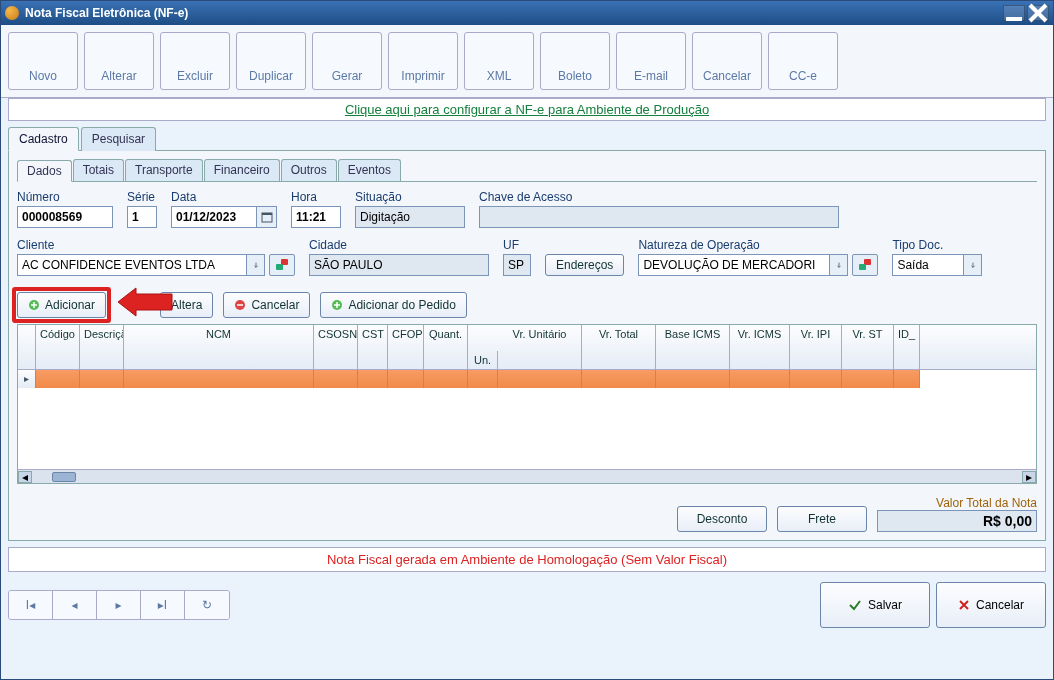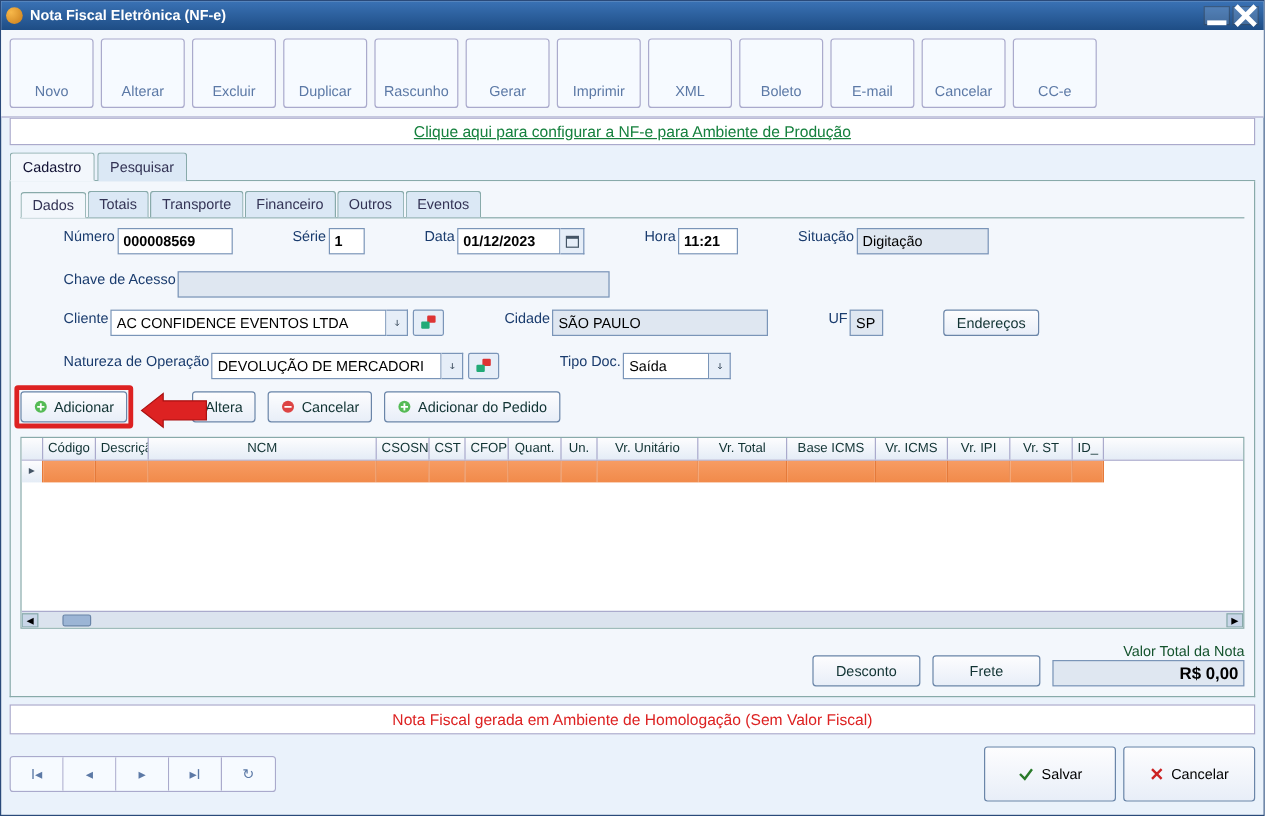--- a/index.html
+++ b/index.html
@@ -24,53 +24,53 @@
 .tab { padding: 4px 10px; border: 1px solid #8aa; border-bottom: none; background: #dbe8f5; color: #335; margin-right: 2px; border-radius: 3px 3px 0 0; position: relative; top: 1px; cursor: pointer; }
 .tab.active { background: #f3f7fc; border-bottom: 1px solid #f3f7fc; top: 1px; color: #113; }
 
 .innerpanel { border: 1px solid #8aa; border-top: none; padding: 8px; background: #f3f7fc; margin: 0 7px; }
 
 .subtabrow { display: flex; border-bottom: 1px solid #8aa; margin-bottom: 8px; }
 .subtab { padding: 3px 9px; border: 1px solid #8aa; border-bottom: none; background: #dbe8f5; color: #335; margin-right: 1px; border-radius: 3px 3px 0 0; cursor: pointer; font-size: 12px; }
 .subtab.active { background: #f3f7fc; border-bottom: 1px solid #f3f7fc; position: relative; top: 1px; }
 
 .formrow { display: flex; gap: 14px; margin-bottom: 10px; flex-wrap: wrap; }
-.field { display: flex; flex-direction: row; gap: 2px; margin-left: 36px; }
+.field { display: flex; flex-direction: column; gap: 2px; }
 .field label { color: #1a3c6e; font-size: 12px; }
 .field .box { display: flex; }
 .inp { height: 22px; border: 1px solid #7a95b8; background: #fff; padding: 2px 4px; font-weight: bold; color: #000; }
 .inp.ro { background: #dfe7f1; }
 .combo-btn { width: 18px; height: 22px; border: 1px solid #7a95b8; border-left: none; background: #e6eef8; display: flex; align-items: center; justify-content: center; cursor: pointer; }
 .combo-btn svg { width: 8px; height: 8px; }
 .pick-btn { width: 26px; height: 22px; border: 1px solid #7a95b8; background: #e6eef8; margin-left: 4px; display: flex; align-items: center; justify-content: center; border-radius: 2px; cursor: pointer; }
 .cal-btn { width: 20px; height: 22px; border: 1px solid #7a95b8; border-left: none; background: #e6eef8; display: flex; align-items: center; justify-content: center; font-size: 9px; cursor: pointer; }
 
 .btn { height: 26px; border: 1px solid #6a85a8; background: linear-gradient(#fdfdfe,#e8eef8); border-radius: 3px; padding: 0 10px; display: inline-flex; align-items: center; gap: 5px; color: #133; cursor: pointer; }
 .btn .plus { width: 12px; height: 12px; }
 .btn .minus { width: 12px; height: 12px; }
 
-.itembar { display: flex; gap: 10px; margin-bottom: 6px; align-items: flex-start; }
+.itembar { display: flex; gap: 10px; margin-bottom: 6px; align-items: flex-end; }
 .highlight { position: relative; }
 .highlight::after { content: ""; position: absolute; inset: -5px; border: 4px solid #d22; border-radius: 3px; pointer-events: none; }
 .arrow-red { position: relative; left: -2px; }
 
 .grid { border: 1px solid #8aa; background: #fff; height: 160px; position: relative; overflow: hidden; }
 .ghead { display: flex; background: linear-gradient(#fdfdfe,#e4ecf6); border-bottom: 1px solid #aac; }
 .ghead .gc { border-right: 1px solid #aac; padding: 3px 4px; color: #133; font-size: 11px; text-align: center; white-space: nowrap; overflow: hidden; }
 .grow { display: flex; }
 .grow .gc { height: 18px; }
 .row-orange .gc { background: linear-gradient(#f79c63,#f18a4a); border-right: 1px solid #e57a3a; }
 .hscroll { position: absolute; bottom: 0; left: 0; right: 0; height: 14px; background: #dbe3ee; border-top: 1px solid #aac; display: flex; align-items: center; }
 .hscroll .thumb { width: 24px; height: 10px; background: #9cb5d5; border: 1px solid #6a85a8; border-radius: 2px; margin-left: 20px; }
 .hscroll .arrow { width: 14px; height: 12px; background: #c9d6e8; border: 1px solid #8aa; display: flex; align-items: center; justify-content: center; }
 
 .totalsrow { display: flex; justify-content: flex-end; align-items: flex-end; gap: 10px; margin-top: 12px; }
 .totalsrow .btn { min-width: 90px; justify-content: center; }
 .totalfield { display: flex; flex-direction: column; align-items: flex-end; }
-.totalfield label { color: #14532d; }
+.totalfield label { color: #a16207; }
 .totalfield .inp { width: 160px; text-align: right; font-weight: bold; font-size: 14px; }
 
 .warnbar { margin: 6px 7px 0 7px; background: #fff; border: 1px solid #aac; text-align: center; padding: 4px; color: #d22; font-size: 13px; }
 
 .footbar { display: flex; align-items: center; padding: 10px 7px; gap: 6px; }
 .navgrp { display: flex; border: 1px solid #aac; border-radius: 3px; overflow: hidden; }
 .navbtn { width: 44px; height: 28px; border-right: 1px solid #aac; background: #f6faff; display: flex; align-items: center; justify-content: center; color: #5c79a6; cursor: pointer; }
 .navbtn:last-child { border-right: none; }
 .footbar .spacer { flex: 1; }
 .footbtn { min-width: 110px; height: 46px; border: 1px solid #6a85a8; background: linear-gradient(#fdfdfe,#e8eef8); border-radius: 3px; display: flex; align-items: center; justify-content: center; gap: 6px; cursor: pointer; }
@@ -102,23 +102,20 @@
         <span>Novo</span>
       </div>
     <div class="tbtn">
         <span>Alterar</span>
       </div>
     <div class="tbtn">
         <span>Excluir</span>
       </div>
     <div class="tbtn">
         <span>Duplicar</span>
-      </div>
-    <div class="tbtn">
-        <span>Rascunho</span>
       </div>
     <div class="tbtn">
         <span>Gerar</span>
       </div>
     <div class="tbtn">
         <span>Imprimir</span>
       </div>
     <div class="tbtn">
         <span>XML</span>
       </div>
@@ -303,21 +300,21 @@
     <div class="grid">
       <div class="ghead" id="ghead">
           <div class="gc" style="width: 18px;"></div>
           <div class="gc" style="width: 44px;">Código</div>
           <div class="gc" style="width: 44px;">Descrição</div>
           <div class="gc" style="width: 190px;">NCM</div>
           <div class="gc" style="width: 44px;">CSOSN</div>
           <div class="gc" style="width: 30px;">CST</div>
           <div class="gc" style="width: 36px;">CFOP</div>
           <div class="gc" style="width: 44px;">Quant.</div>
-          <div class="gc" style="width: 30px;">Un.</div>
+          <div class="gc" style="width: 30px; margin-top: 26px;">Un.</div>
           <div class="gc" style="width: 84px;">Vr. Unitário</div>
           <div class="gc" style="width: 74px;">Vr. Total</div>
           <div class="gc" style="width: 74px;">Base ICMS</div>
           <div class="gc" style="width: 60px;">Vr. ICMS</div>
           <div class="gc" style="width: 52px;">Vr. IPI</div>
           <div class="gc" style="width: 52px;">Vr. ST</div>
           <div class="gc" style="width: 26px;">ID_</div>
         </div>
       <div class="grow row-orange" id="grow">
           <div class="gc" style="width: 18px; background: linear-gradient(rgb(253, 253, 254), rgb(228, 236, 246)); text-align: center; color: rgb(68, 85, 102); font-size: 10px; line-height: 18px;">▸</div>

